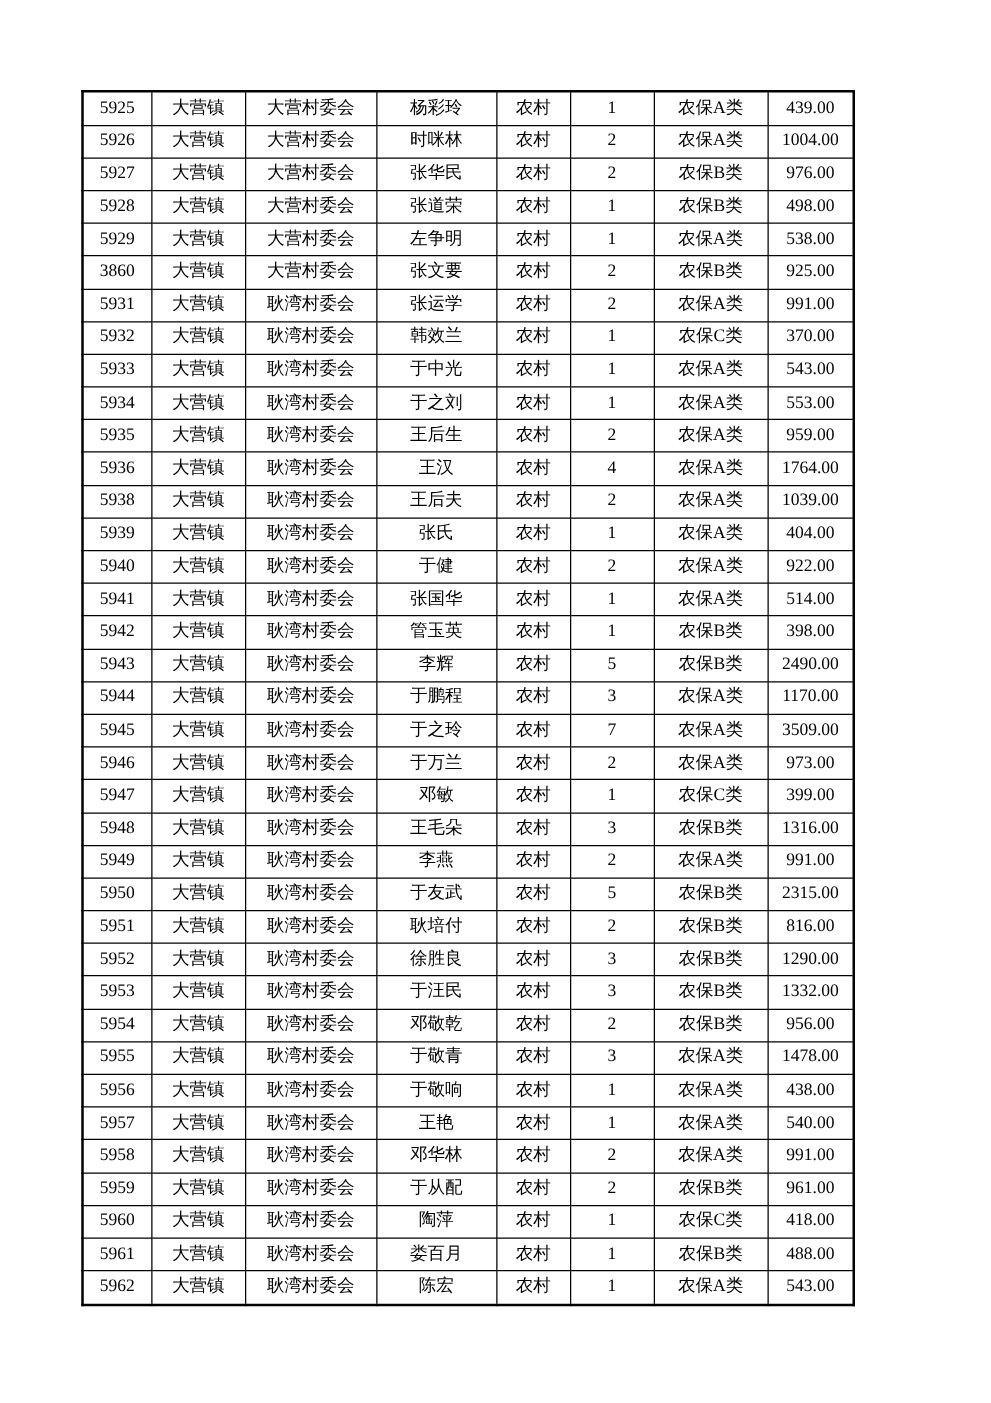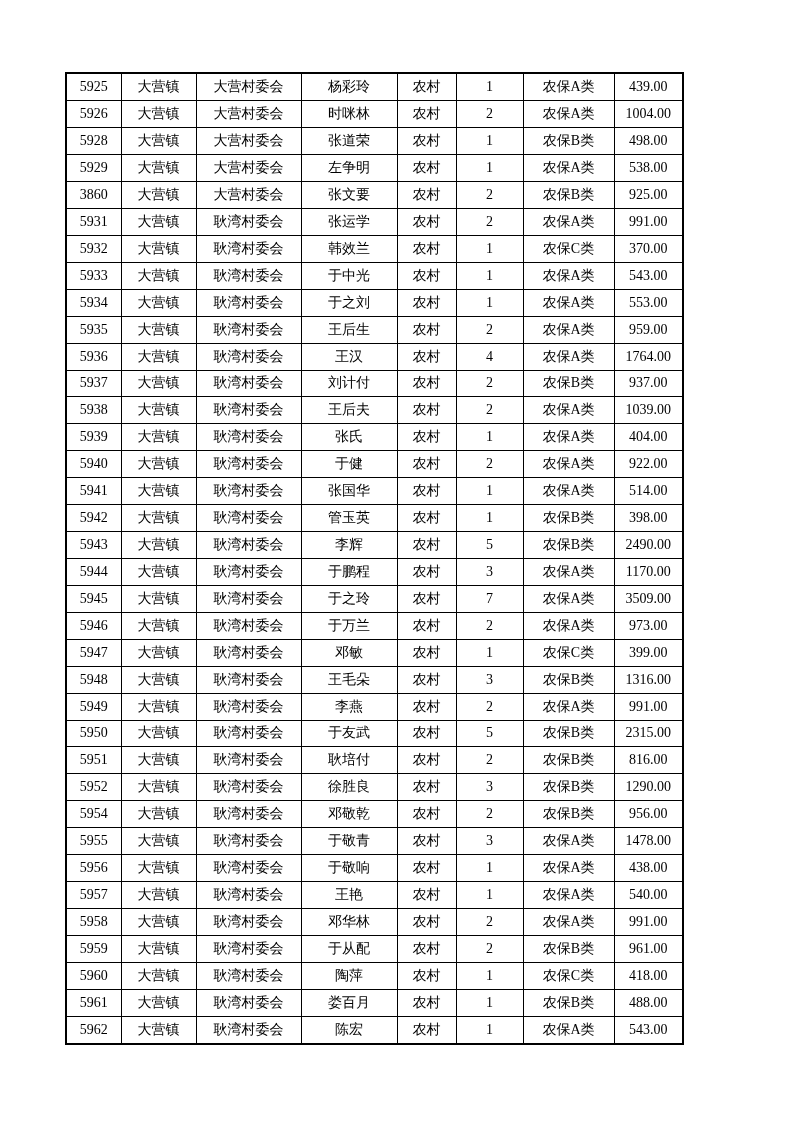--- a/index.html
+++ b/index.html
@@ -67,20 +67,30 @@
           <td>5926</td>
           <td>大营镇</td>
           <td>大营村委会</td>
           <td>时咪林</td>
           <td>农村</td>
           <td>2</td>
           <td>农保A类</td>
           <td>1004.00</td>
         </tr>
         <tr>
+          <td>5927</td>
+          <td>大营镇</td>
+          <td>大营村委会</td>
+          <td>张华民</td>
+          <td>农村</td>
+          <td>2</td>
+          <td>农保B类</td>
+          <td>976.00</td>
+        </tr>
+        <tr>
           <td>5928</td>
           <td>大营镇</td>
           <td>大营村委会</td>
           <td>张道荣</td>
           <td>农村</td>
           <td>1</td>
           <td>农保B类</td>
           <td>498.00</td>
         </tr>
         <tr>
@@ -157,30 +167,20 @@
           <td>5936</td>
           <td>大营镇</td>
           <td>耿湾村委会</td>
           <td>王汉</td>
           <td>农村</td>
           <td>4</td>
           <td>农保A类</td>
           <td>1764.00</td>
         </tr>
         <tr>
-          <td>5937</td>
-          <td>大营镇</td>
-          <td>耿湾村委会</td>
-          <td>刘计付</td>
-          <td>农村</td>
-          <td>2</td>
-          <td>农保B类</td>
-          <td>937.00</td>
-        </tr>
-        <tr>
           <td>5938</td>
           <td>大营镇</td>
           <td>耿湾村委会</td>
           <td>王后夫</td>
           <td>农村</td>
           <td>2</td>
           <td>农保A类</td>
           <td>1039.00</td>
         </tr>
         <tr>
@@ -315,20 +315,30 @@
         </tr>
         <tr>
           <td>5952</td>
           <td>大营镇</td>
           <td>耿湾村委会</td>
           <td>徐胜良</td>
           <td>农村</td>
           <td>3</td>
           <td>农保B类</td>
           <td>1290.00</td>
+        </tr>
+        <tr>
+          <td>5953</td>
+          <td>大营镇</td>
+          <td>耿湾村委会</td>
+          <td>于汪民</td>
+          <td>农村</td>
+          <td>3</td>
+          <td>农保B类</td>
+          <td>1332.00</td>
         </tr>
         <tr>
           <td>5954</td>
           <td>大营镇</td>
           <td>耿湾村委会</td>
           <td>邓敬乾</td>
           <td>农村</td>
           <td>2</td>
           <td>农保B类</td>
           <td>956.00</td>

